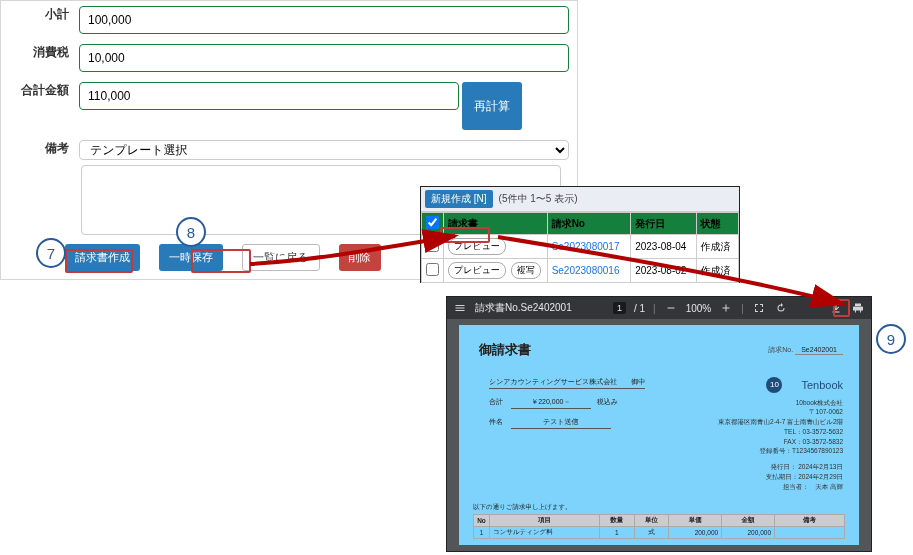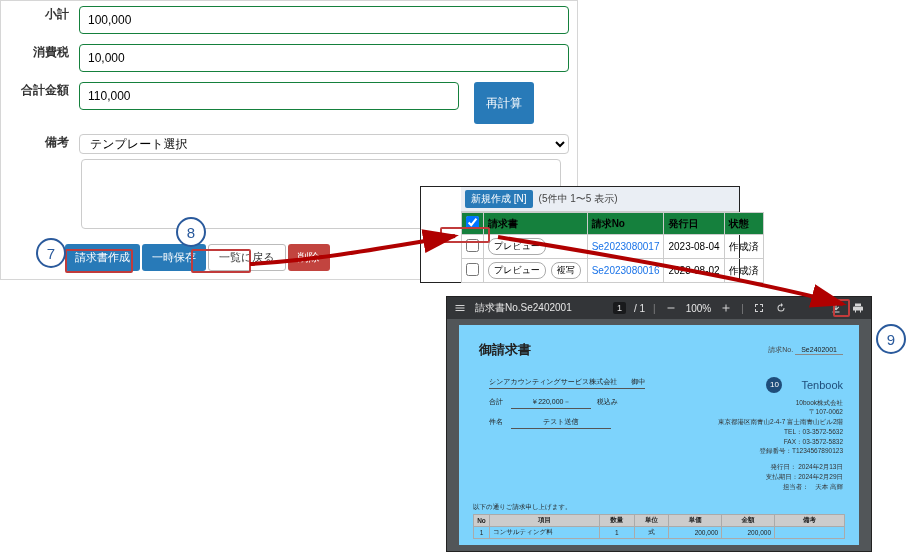--- a/index.html
+++ b/index.html
@@ -36,22 +36,22 @@
   .form-input {
     flex: 1;
     height: 28px;
     border: 1px solid #15803d;
     border-radius: 4px;
     padding: 0 8px;
     font-size: 12px;
     background: #fff;
   }
   .recalc-btn {
-    margin-left: 15px;
-    height: 42px;
+    margin-left: 3px;
+    height: 48px;
     padding: 0 12px;
     background: #287ab8;
     color: #fff;
     border: none;
     border-radius: 3px;
     font-size: 12px;
     cursor: pointer;
   }
   .template-select {
     flex: 1;
@@ -68,21 +68,21 @@
     height: 70px;
     border: 1px solid #ccc;
     border-radius: 4px;
     background: #fff;
     resize: none;
   }
   .bottom-buttons {
     position: absolute;
     left: 64px; bottom: 8px;
     display: flex;
-    gap: 2px;
+    gap: 19px;
   }
   .btn {
     padding: 5px 10px;
     border: none;
     border-radius: 3px;
     font-size: 11px;
     color: #fff;
     cursor: pointer;
   }
   .btn-blue { background: #287ab8; }
@@ -97,21 +97,20 @@
 
   
   .panel-list {
     position: absolute;
     left: 420px; top: 186px;
     width: 320px;
     height: 97px;
     border: 1px solid #222;
     background: #fff;
     font-size: 11px;
-    padding-left: 40px;
   }
   .list-header {
     display: flex;
     align-items: center;
     background: #eaeef4;
     padding: 3px 4px;
     border-bottom: 1px solid #ccc;
   }
   .new-btn {
     background: #287ab8;

